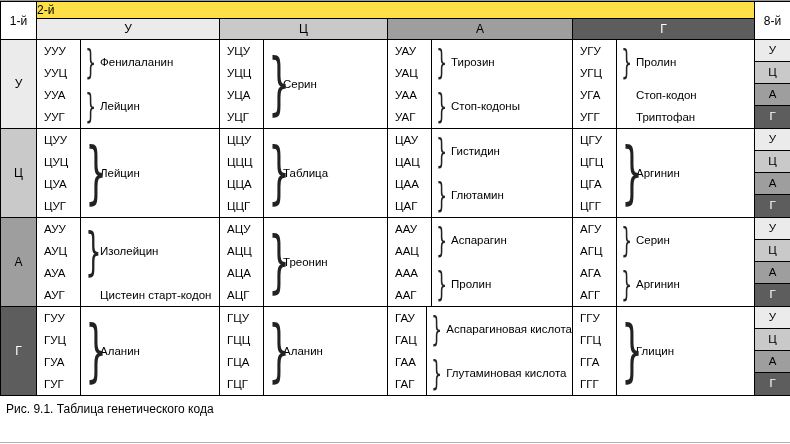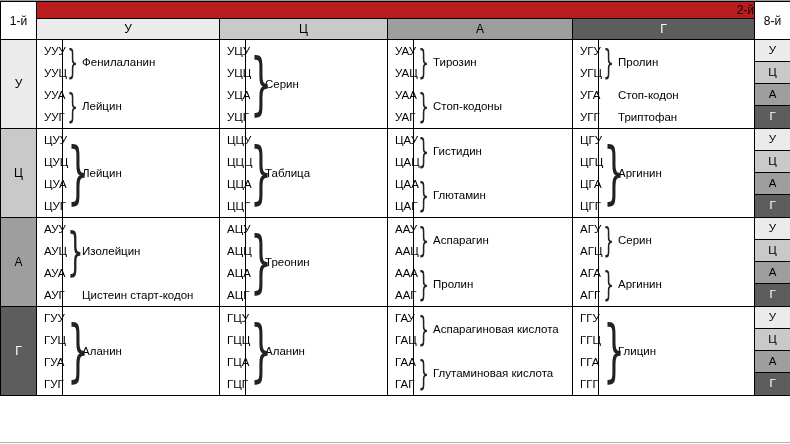--- a/index.html
+++ b/index.html
@@ -12,26 +12,26 @@
   .page { width: 790px; border-top: 1px solid #9a9a9a; }
   .title-band {
     margin-top: 7px; border-top: 1px solid #000;
     text-align: center; padding: 3px 0 3px; font-size: 12px;
   }
   table.codon-table { width: 790px; border-collapse: collapse; table-layout: fixed; }
   table.codon-table th, table.codon-table td {
     border: 1px solid #000; padding: 0; font-weight: normal; font-size: 12px;
   }
   th.axis-1 , th.axis-3 { width: 36px; background: #fff; text-align: center; font-size: 11.5px; }
-  th.axis-2 { height: 17px; text-align: right; font-size: 11.5px; background: #b91c1c; }
+  th.axis-2 { height: 17px; text-align: left; font-size: 11.5px; background: #fde047; }
   th.nuc-h { height: 21px; text-align: center; }
   td.first-col { text-align: center; vertical-align: middle; font-size: 13px; }
   td.content-cell { vertical-align: top; background: #fff; overflow: hidden; }
   .cell-flex { display: flex; height: 88px; }
-  .codon-col { width: 26px; border-right: 1px solid #000; height: 88px; }
+  .codon-col { width: 44px; border-right: 1px solid #000; height: 88px; }
   .codon { height: 22px; line-height: 22px; padding-left: 7px; font-size: 11.5px; }
   .group-col { flex: 1; display: flex; flex-direction: column; }
   .amino-group { display: flex; align-items: center; }
   .bracket {
     width: 17px; flex: 0 0 17px; text-align: center; line-height: 1;
     transform: scaleX(0.5); color: #222; font-family: "DejaVu Sans", sans-serif;
   }
   .amino-name { font-size: 11.5px; white-space: nowrap; padding-left: 2px; }
   td.third-col { padding: 0; vertical-align: top; }
   .mini { height: 22px; line-height: 21px; text-align: center; border-bottom: 1px solid #000; font-size: 11.5px; }
@@ -392,14 +392,15 @@
           <td class="third-col">
             <div class="mini" style="background: rgb(235, 235, 235);">У</div>
             <div class="mini" style="background: rgb(201, 201, 201);">Ц</div>
             <div class="mini" style="background: rgb(158, 158, 158);">А</div>
             <div class="mini last" style="background: rgb(93, 93, 93); color: rgb(255, 255, 255);">Г</div>
           </td>
         </tr>
       </tbody>
   </table>
 
+  <div class="caption">Рис. 9.1. Таблица генетического кода</div>
   <div class="bottom-edge"></div>
 </div>
 
 </body></html>

